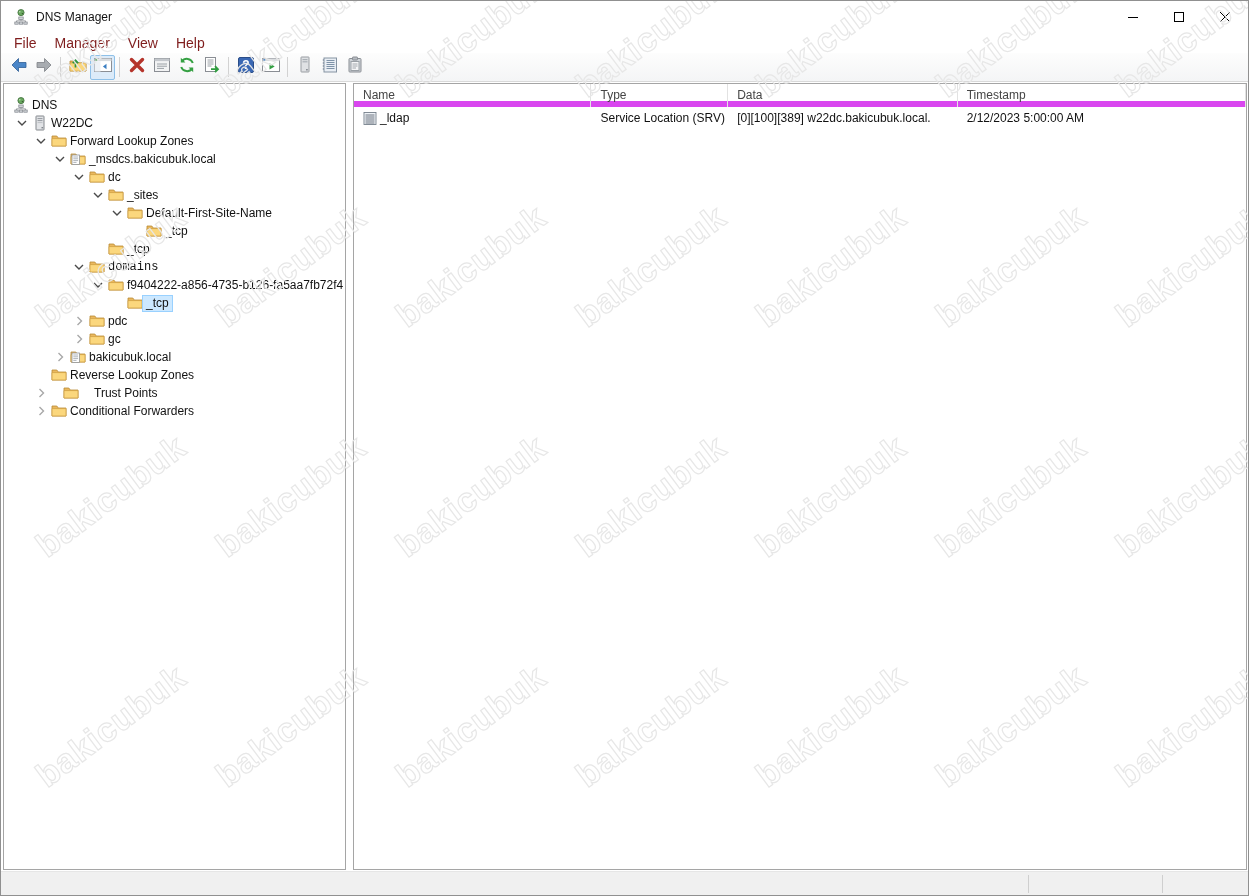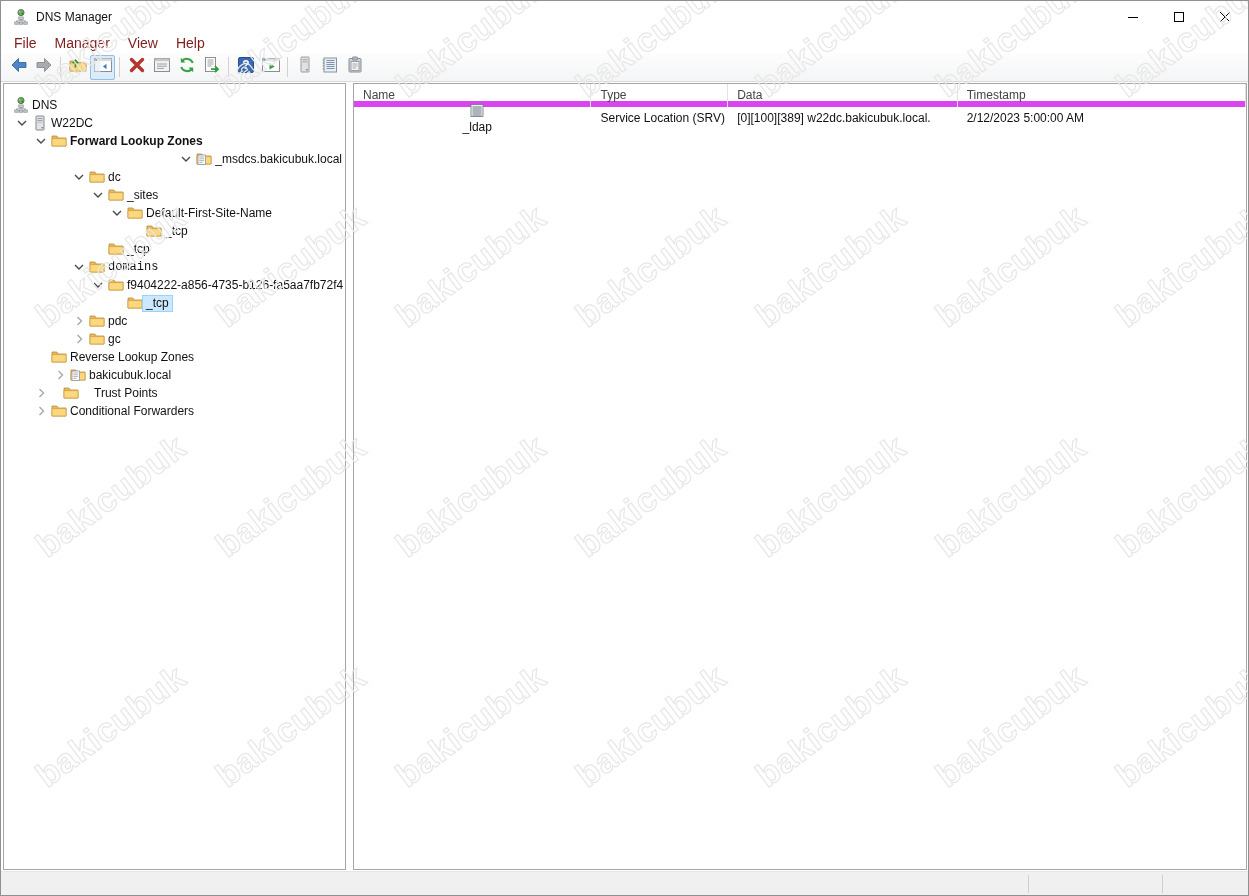--- a/index.html
+++ b/index.html
@@ -37,21 +37,21 @@
   .tree-row { height:18px; display:flex; align-items:center; white-space:nowrap; }
   .expander { width:19px; height:16px; display:inline-flex; align-items:center; justify-content:center; flex:0 0 19px; }
   .tree-ico { width:17px; height:16px; display:inline-flex; align-items:center; justify-content:center; flex:0 0 17px; }
   .tree-label { font-size:12px; color:#111; padding:0 3px; line-height:15px; }
   .tree-label.selected { background:#cce8ff; outline:1px solid #99d1ff; }
 
   .list-header { display:flex; height:23px; border-bottom:6px solid #d946ef; }
   .col-h { font-size:12px; color:#454545; padding:4px 0 0 9px; border-right:1px solid #e2e2e2; height:23px; }
   .list-row { display:flex; height:22px; align-items:center; }
   .cell { font-size:12px; color:#111; padding-left:9px; white-space:nowrap; overflow:hidden; }
-  .cell-name { display:flex; align-items:center; gap:2px;flex-direction:column; }
+  .cell-name { display:flex; align-items:center; gap:2px; }
 
   
   .statusbar { position:absolute; left:0; right:0; bottom:0; height:24px; background:#f0f0f0;
     border-top:1px solid #e6e6e6; }
   .status-pane { position:absolute; top:3px; bottom:2px; border-left:1px solid #cfcfcf; }
 
   
   .wm-layer { position:absolute; inset:0; pointer-events:none; z-index:60; overflow:hidden; }
   .wm { position:absolute; font-size:34px; font-weight:bold; letter-spacing:1px;
     color:transparent; -webkit-text-stroke:1.2px #e7e7e7;
@@ -226,35 +226,35 @@
             <svg width="16" height="16" viewBox="0 0 16 16">
               <rect x="4" y="1" width="8" height="14" rx="0.5" fill="#e2e4e7" stroke="#83878c"></rect>
               <rect x="5.5" y="3" width="5" height="1.1" fill="#9ba0a6"></rect>
               <rect x="5.5" y="5" width="5" height="1.1" fill="#9ba0a6"></rect>
               <rect x="5.5" y="7" width="5" height="1.1" fill="#c0c4c8"></rect>
               <rect x="9.5" y="12" width="1.6" height="1.4" fill="#7f848a"></rect>
             </svg>
           </span>
           <span class="tree-label">W22DC</span>
         </div>
-        <div class="tree-row" style="padding-left: 27px; font-weight: bold;">
+        <div class="tree-row" style="padding-left: 27px;">
           <span class="expander">
             <svg width="16" height="16" viewBox="0 0 16 16">
               <path d="M4 6 L8 10 L12 6" fill="none" stroke="#4a4a4a" stroke-width="1.4"></path>
             </svg>
           </span>
           <span class="tree-ico">
             <svg width="16" height="16" viewBox="0 0 16 16">
               <path d="M1 3 h4.8 l1.5 2 H15 v8 H1 z" fill="#eab85e" stroke="#b98a35" stroke-width="0.8"></path>
               <path d="M1 5.6 H15 V13 H1 z" fill="#fbd77d" stroke="#cfa044" stroke-width="0.8"></path>
             </svg>
           </span>
           <span class="tree-label">Forward Lookup Zones</span>
         </div>
-        <div class="tree-row" style="padding-left: 46px; justify-content: flex-end;">
+        <div class="tree-row" style="padding-left: 46px;">
           <span class="expander">
             <svg width="16" height="16" viewBox="0 0 16 16">
               <path d="M4 6 L8 10 L12 6" fill="none" stroke="#4a4a4a" stroke-width="1.4"></path>
             </svg>
           </span>
           <span class="tree-ico">
             <svg width="16" height="16" viewBox="0 0 16 16">
               <path d="M1 3 h4.8 l1.5 2 H15 v8 H1 z" fill="#eab85e" stroke="#b98a35" stroke-width="0.8"></path>
               <path d="M1 5.6 H15 V13 H1 z" fill="#fbd77d" stroke="#cfa044" stroke-width="0.8"></path>
               <rect x="2" y="4" width="7.4" height="9.4" fill="#ffffff" stroke="#8f959c" stroke-width="0.8"></rect>
@@ -384,45 +384,45 @@
             </svg>
           </span>
           <span class="tree-ico">
             <svg width="16" height="16" viewBox="0 0 16 16">
               <path d="M1 3 h4.8 l1.5 2 H15 v8 H1 z" fill="#eab85e" stroke="#b98a35" stroke-width="0.8"></path>
               <path d="M1 5.6 H15 V13 H1 z" fill="#fbd77d" stroke="#cfa044" stroke-width="0.8"></path>
             </svg>
           </span>
           <span class="tree-label">gc</span>
         </div>
+        <div class="tree-row" style="padding-left: 46px;">
+          <span class="expander">
+            <svg width="16" height="16" viewBox="0 0 16 16">
+              <path d="M6.5 4 L10.5 8 L6.5 12" fill="none" stroke="#a8a8a8" stroke-width="1.4"></path>
+            </svg>
+          </span>
+          <span class="tree-ico">
+            <svg width="16" height="16" viewBox="0 0 16 16">
+              <path d="M1 3 h4.8 l1.5 2 H15 v8 H1 z" fill="#eab85e" stroke="#b98a35" stroke-width="0.8"></path>
+              <path d="M1 5.6 H15 V13 H1 z" fill="#fbd77d" stroke="#cfa044" stroke-width="0.8"></path>
+              <rect x="2" y="4" width="7.4" height="9.4" fill="#ffffff" stroke="#8f959c" stroke-width="0.8"></rect>
+              <path d="M3.3 6 h4.8 M3.3 7.8 h4.8 M3.3 9.6 h4.8 M3.3 11.4 h3.2" stroke="#9aa1a9" stroke-width="0.8"></path>
+            </svg>
+          </span>
+          <span class="tree-label">bakicubuk.local</span>
+        </div>
         <div class="tree-row" style="padding-left: 27px;">
           <span class="expander"></span>
           <span class="tree-ico">
             <svg width="16" height="16" viewBox="0 0 16 16">
               <path d="M1 3 h4.8 l1.5 2 H15 v8 H1 z" fill="#eab85e" stroke="#b98a35" stroke-width="0.8"></path>
               <path d="M1 5.6 H15 V13 H1 z" fill="#fbd77d" stroke="#cfa044" stroke-width="0.8"></path>
             </svg>
           </span>
           <span class="tree-label">Reverse Lookup Zones</span>
-        </div>
-        <div class="tree-row" style="padding-left: 46px;">
-          <span class="expander">
-            <svg width="16" height="16" viewBox="0 0 16 16">
-              <path d="M6.5 4 L10.5 8 L6.5 12" fill="none" stroke="#a8a8a8" stroke-width="1.4"></path>
-            </svg>
-          </span>
-          <span class="tree-ico">
-            <svg width="16" height="16" viewBox="0 0 16 16">
-              <path d="M1 3 h4.8 l1.5 2 H15 v8 H1 z" fill="#eab85e" stroke="#b98a35" stroke-width="0.8"></path>
-              <path d="M1 5.6 H15 V13 H1 z" fill="#fbd77d" stroke="#cfa044" stroke-width="0.8"></path>
-              <rect x="2" y="4" width="7.4" height="9.4" fill="#ffffff" stroke="#8f959c" stroke-width="0.8"></rect>
-              <path d="M3.3 6 h4.8 M3.3 7.8 h4.8 M3.3 9.6 h4.8 M3.3 11.4 h3.2" stroke="#9aa1a9" stroke-width="0.8"></path>
-            </svg>
-          </span>
-          <span class="tree-label">bakicubuk.local</span>
         </div>
         <div class="tree-row" style="padding-left: 27px; gap: 12px;">
           <span class="expander">
             <svg width="16" height="16" viewBox="0 0 16 16">
               <path d="M6.5 4 L10.5 8 L6.5 12" fill="none" stroke="#a8a8a8" stroke-width="1.4"></path>
             </svg>
           </span>
           <span class="tree-ico">
             <svg width="16" height="16" viewBox="0 0 16 16">
               <path d="M1 3 h4.8 l1.5 2 H15 v8 H1 z" fill="#eab85e" stroke="#b98a35" stroke-width="0.8"></path>

